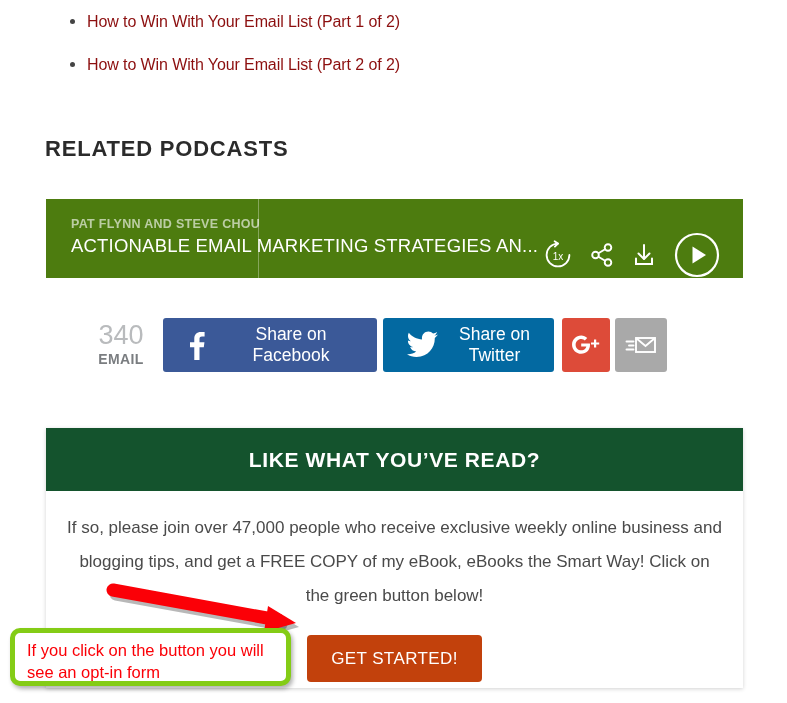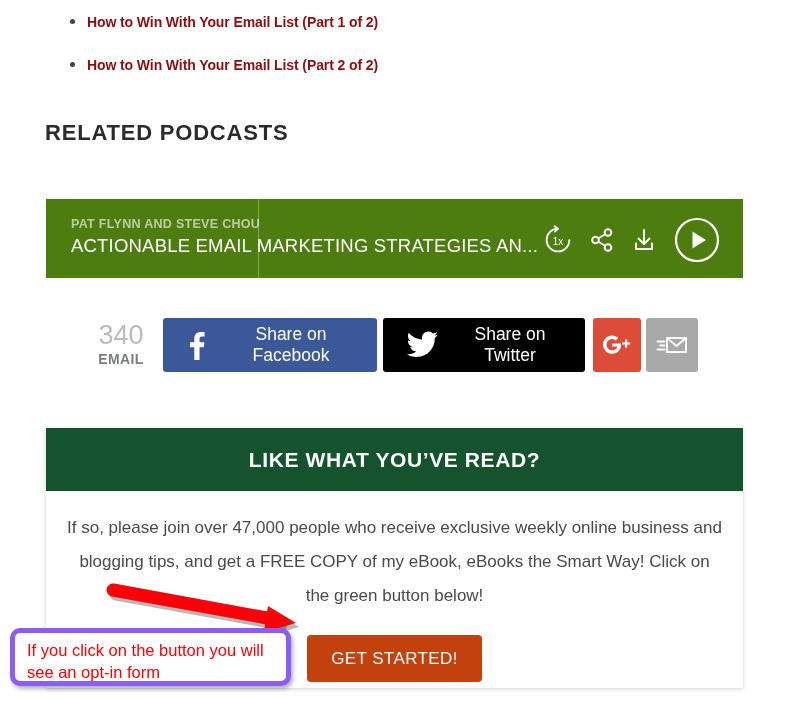--- a/index.html
+++ b/index.html
@@ -32,30 +32,30 @@
   }
   .post-list li .bullet {
     position: absolute;
     left: 18px; top: 19px;
     width: 5px; height: 5px;
     border-radius: 50%;
     background: #444;
   }
   .post-link {
     color: #8c0f0f;
-    font-size: 14px;
-    font-weight: bold;
+    font-size: 16px;
+    font-weight: normal;
     text-decoration: none;
     letter-spacing: -0.1px;
   }
 
   
   .section-heading {
     position: absolute;
-    left: 45px; top: 120px;
+    left: 45px; top: 136px;
     font-family: "Liberation Sans", sans-serif;
     font-size: 22px;
     font-weight: bold;
     letter-spacing: 0.8px;
     color: #2b2b2b;
     text-transform: uppercase;
   }
 
   
   .podcast-player {
@@ -89,21 +89,21 @@
     font-size: 18.5px;
     font-weight: normal;
     letter-spacing: 0.2px;
     color: #ffffff;
     text-transform: uppercase;
     line-height: 25px;
     white-space: nowrap;
   }
   .player-controls {
     position: absolute;
-    right: 22px; top: 1px;
+    right: 22px; top: 16px;
     height: 79px;
     display: flex;
     align-items: center;
     gap: 16px;
   }
   .ctrl {
     display: flex;
     align-items: center;
     justify-content: center;
     cursor: pointer;
@@ -150,21 +150,21 @@
     padding: 0 14px;
     margin-left: 6px;
   }
   .share-btn .glyph {
     display: flex;
     align-items: center;
     justify-content: center;
     margin-right: 10px;
   }
   .btn-facebook { background: #3b5998; width: 214px; padding-left: 20px; }
-  .btn-twitter  { background: #000000; width: 202px; padding-left: 24px; }
+  .btn-twitter  { background: #0369a1; width: 171px; padding-left: 24px; }
   .btn-gplus    { background: #dd4b39; width: 48px; padding: 0; justify-content: center; margin-left: 8px; }
   .btn-email    { background: #a9a9a9; width: 52px; padding: 0; justify-content: center; margin-left: 5px; }
   .btn-gplus .glyph, .btn-email .glyph { margin-right: 0; }
 
   
   .optin-box {
     position: absolute;
     left: 46px; top: 428px;
     width: 697px; height: 260px;
     background: #ffffff;
@@ -219,21 +219,21 @@
     position: absolute;
     left: 100px; top: 578px;
     width: 230px; height: 62px;
     pointer-events: none;
   }
   .annotation-callout {
     position: absolute;
     left: 10px; top: 628px;
     width: 281px; height: 58px;
     background: #ffffff;
-    border: 5px solid #8b5cf6;
+    border: 5px solid #84cc16;
     border-radius: 10px;
     box-shadow: 2px 3px 4px rgba(0,0,0,0.30);
     padding: 6px 12px 0 12px;
   }
   .annotation-text {
     color: #fb0007;
     font-size: 16.5px;
     line-height: 22px;
     font-family: "Liberation Sans", sans-serif;
   }

